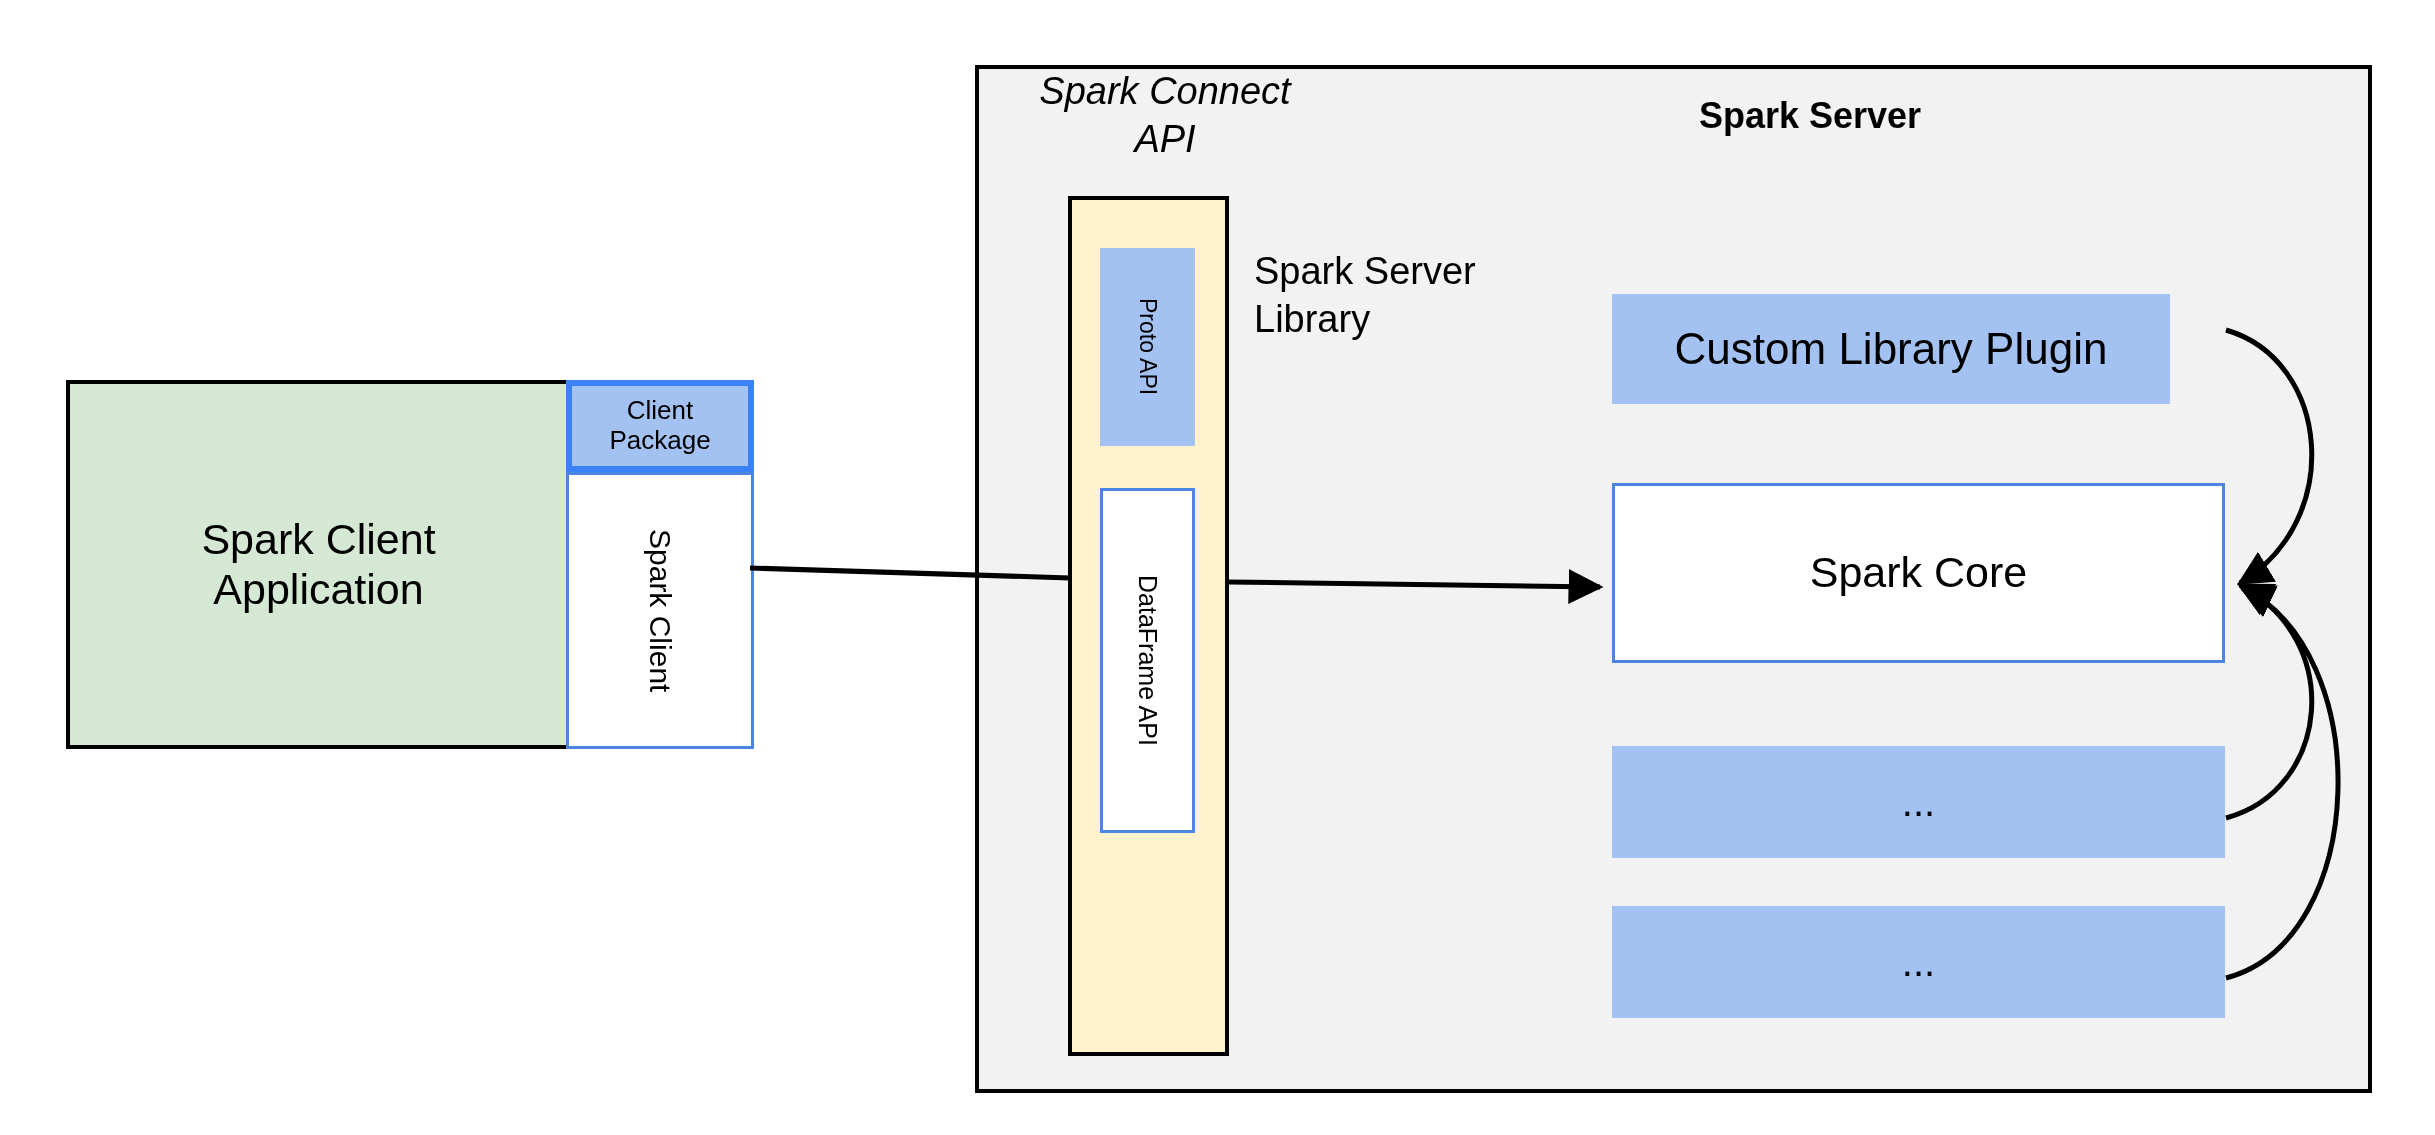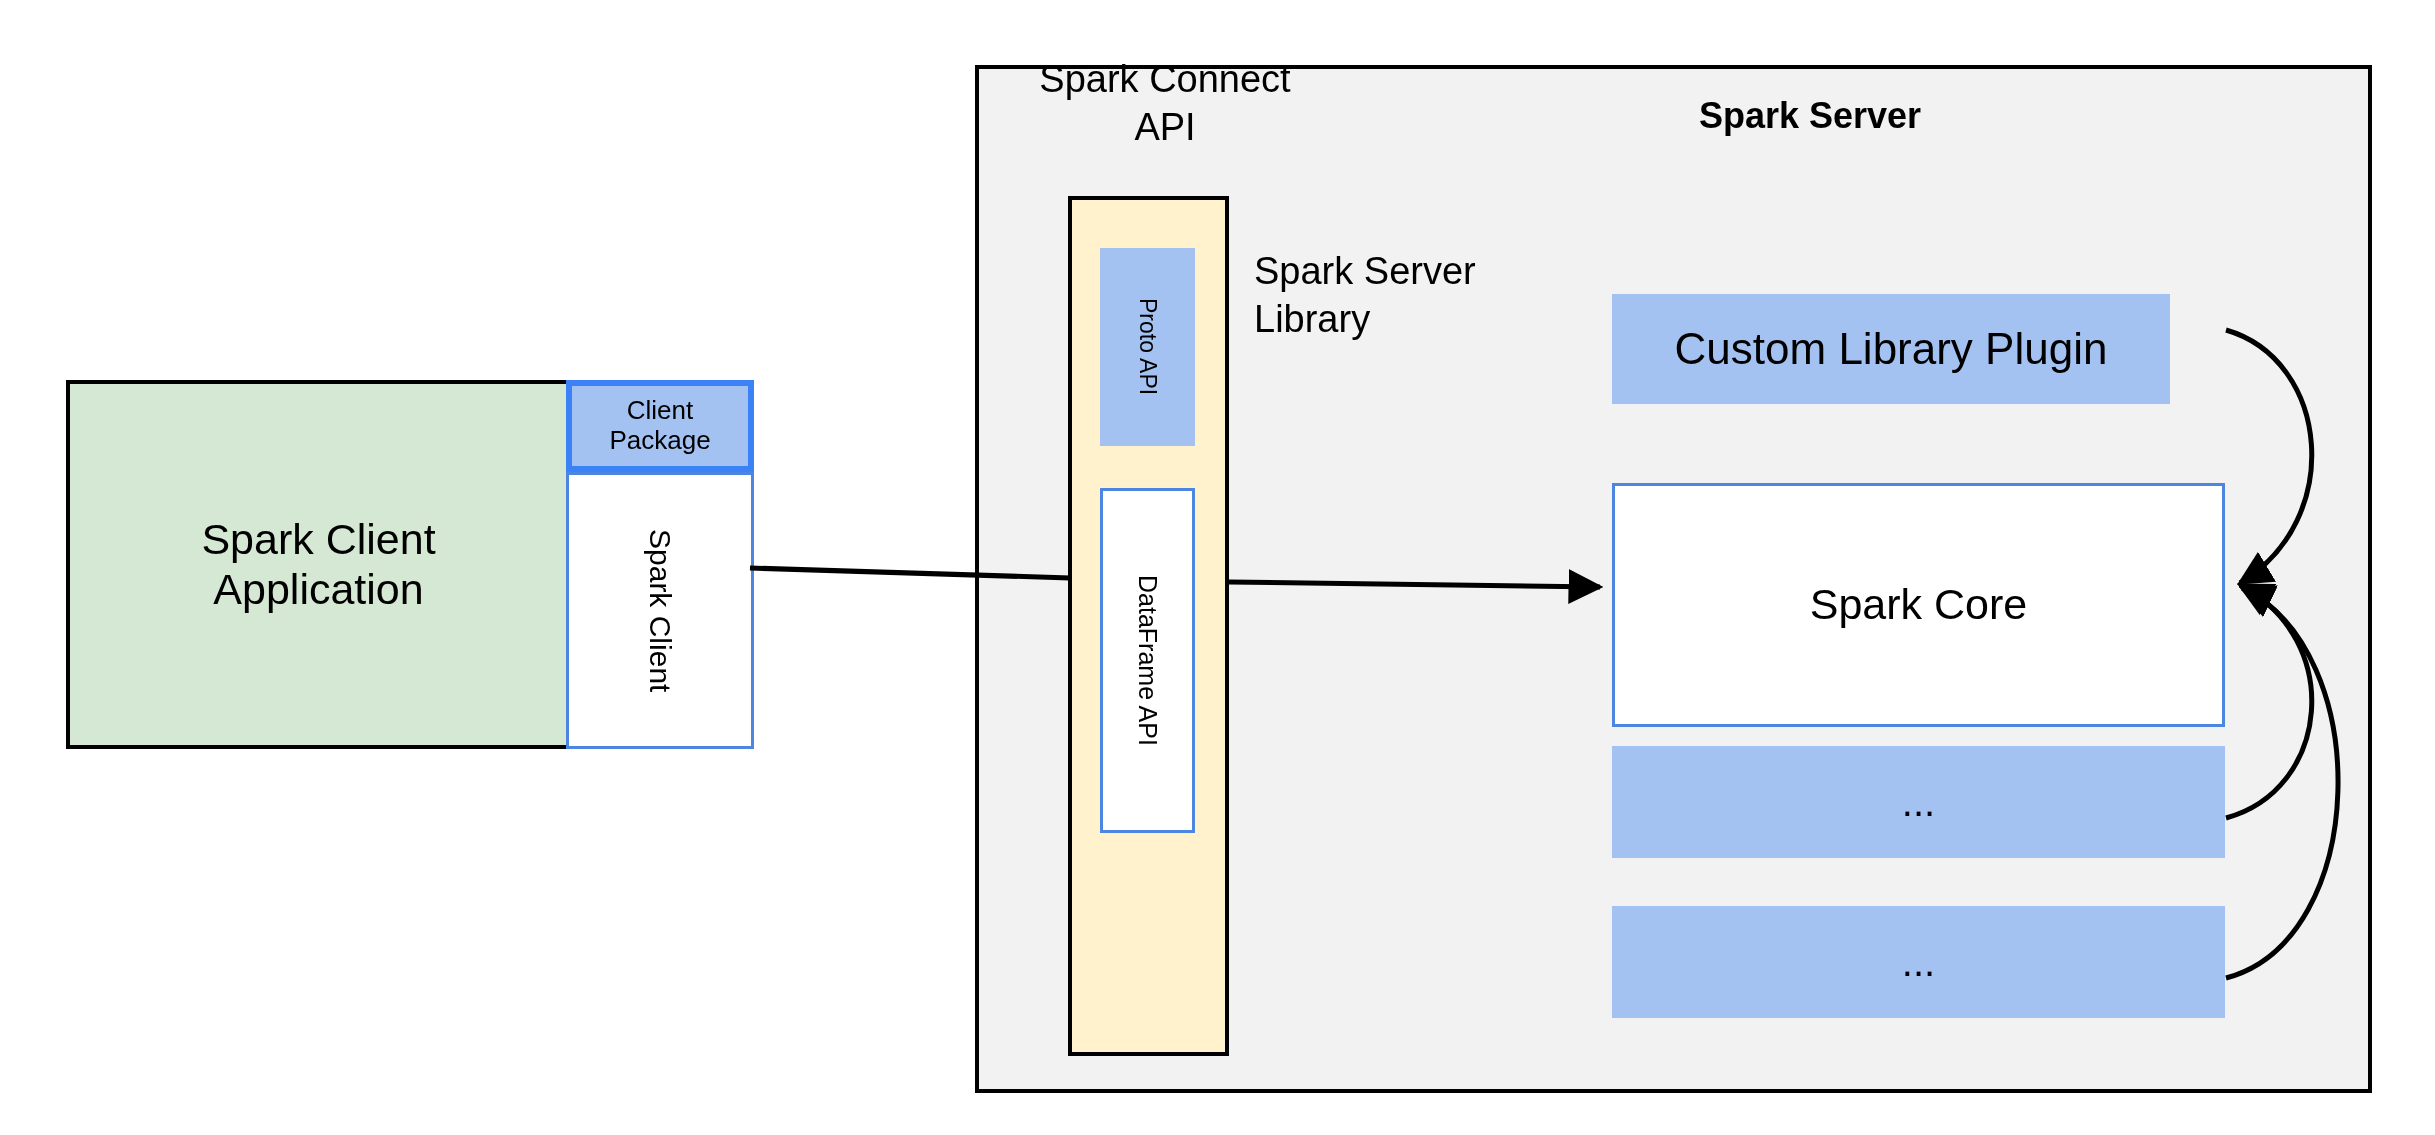--- a/index.html
+++ b/index.html
@@ -66,30 +66,31 @@
   #spark-server-container {
     left: 975px;
     top: 65px;
     width: 1397px;
     height: 1028px;
     background: #f2f2f2;
     border: 4px solid #000000;
   }
   #spark-connect-api-label {
     left: 1010px;
-    top: 56px;
+    top: 68px;
     width: 300px;
     height: 96px;
     font-size: 38px;
     align-items: flex-start;
     justify-content: flex-start;
     padding-left: 10px;
     white-space: pre-line;
     display: block;
     line-height: 1.25;
+    font-style: italic;
   }
   #spark-server-label {
     left: 1640px;
     top: 92px;
     width: 340px;
     height: 48px;
     font-size: 36px;
     font-weight: bold;
   }
   
@@ -138,21 +139,21 @@
     width: 558px;
     height: 110px;
     background: #a3c2f2;
     border: 1px solid #a3c2f2;
     font-size: 44px;
   }
   #spark-core {
     left: 1612px;
     top: 483px;
     width: 613px;
-    height: 244px;
+    height: 180px;
     background: #ffffff;
     border: 3px solid #4d86e0;
     font-size: 43px;
   }
   #module-ellipsis-1 {
     left: 1612px;
     top: 746px;
     width: 613px;
     height: 112px;
     background: #a3c2f2;

